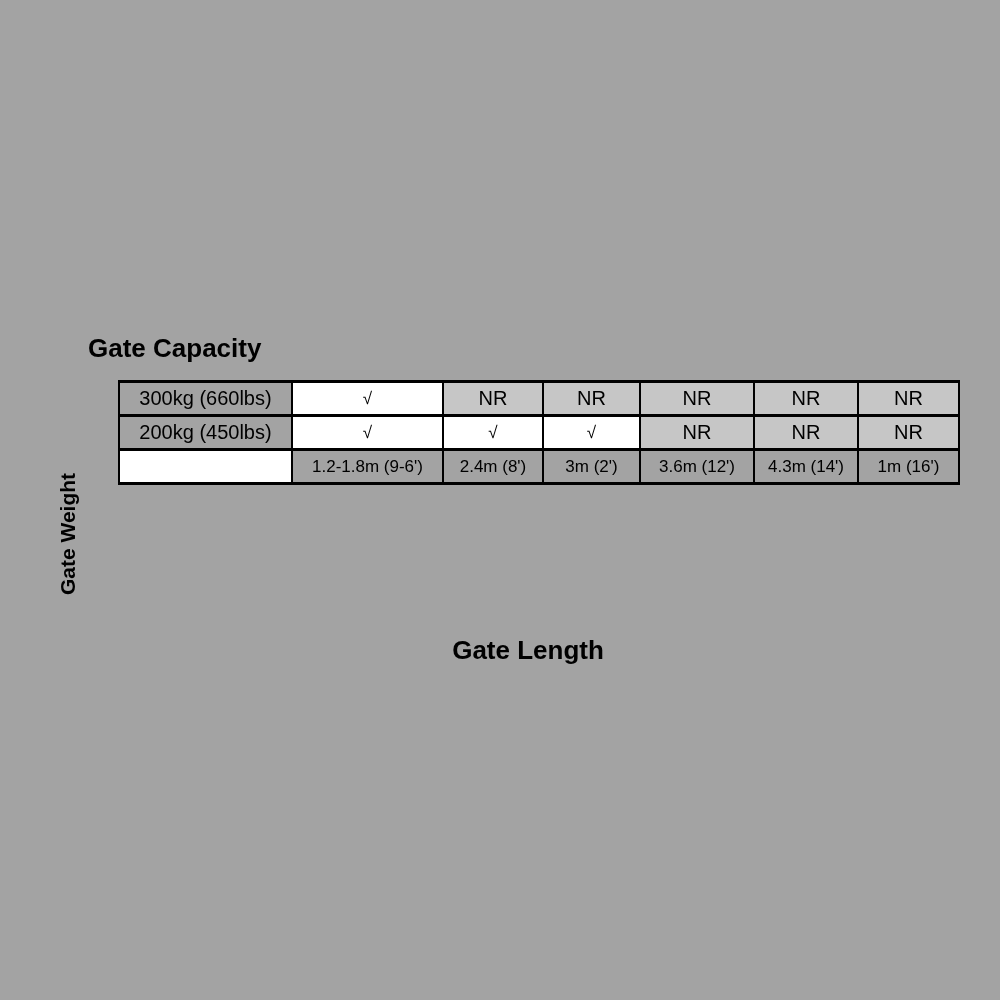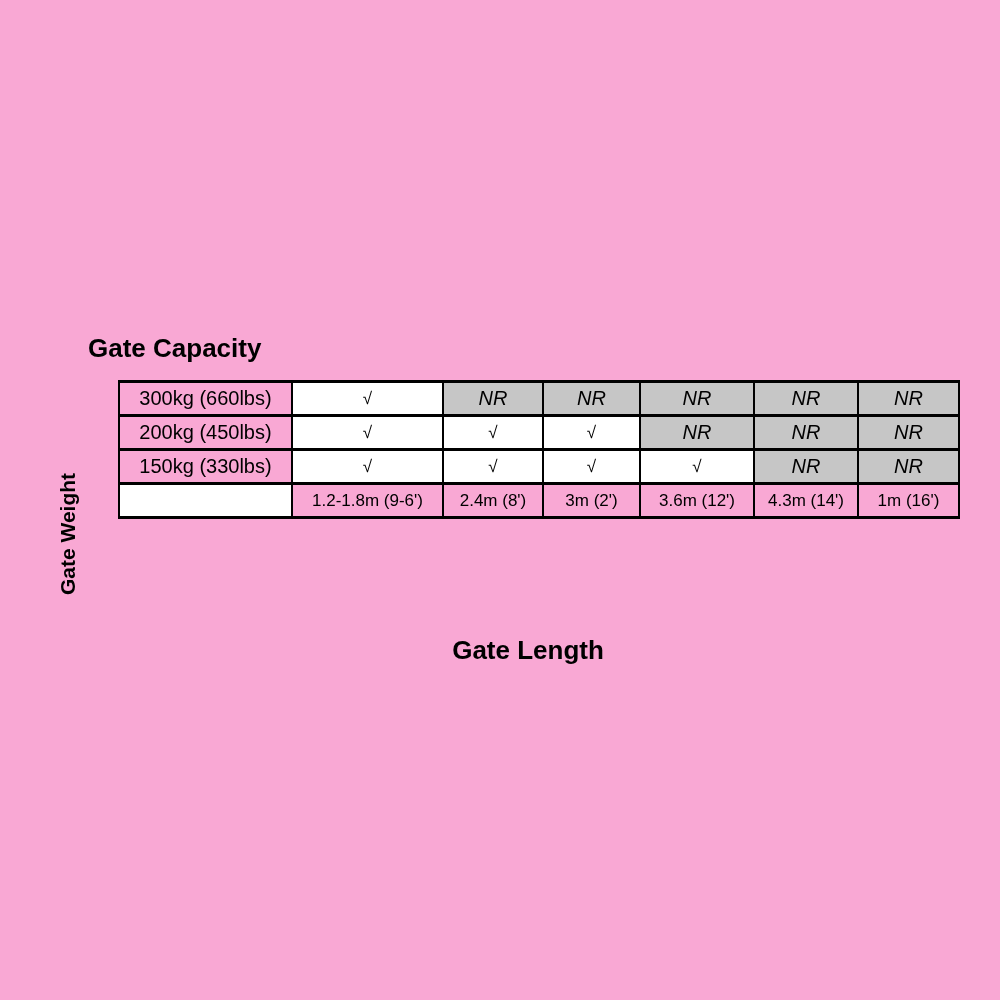--- a/index.html
+++ b/index.html
@@ -6,21 +6,21 @@
     margin: 0;
     padding: 0;
     background: #ffffff;
     font-family: "Liberation Sans", sans-serif;
     color: #000000;
   }
   .canvas {
     position: relative;
     width: 1000px;
     height: 1000px;
-    background: #f9a8d4;
+    background: #a3a3a3;
     overflow: hidden;
   }
   .fig-title {
     position: absolute;
     left: 88px;
     top: 333px;
     font-size: 26px;
     font-weight: bold;
     white-space: nowrap;
   }
@@ -38,21 +38,21 @@
     border-width: 3px 2px;
     height: 31px;
     text-align: center;
     vertical-align: middle;
     padding: 0;
     overflow: hidden;
     white-space: nowrap;
   }
   td.rowlabel { font-size: 20px; }
   td.check    { font-size: 17px; background: #ffffff; }
-  td.nr       { font-size: 20px; background: var(--nr-bg, #c6c6c6); font-style: italic; }
+  td.nr       { font-size: 20px; background: var(--nr-bg, #c6c6c6); }
   td.len      { font-size: 17px; }
   td.corner   { background: #ffffff; }
   .ylabel {
     position: absolute;
     left: 68px;
     top: 534px;
     transform: translate(-50%, -50%) rotate(-90deg);
     font-size: 21px;
     font-weight: bold;
     white-space: nowrap;
@@ -99,29 +99,20 @@
         <tr>
           <td class="rowlabel">200kg (450lbs)</td>
           <td class="check">√</td>
           <td class="check">√</td>
           <td class="check">√</td>
           <td class="nr">NR</td>
           <td class="nr">NR</td>
           <td class="nr">NR</td>
         </tr>
         <tr>
-          <td class="rowlabel">150kg (330lbs)</td>
-          <td class="check">√</td>
-          <td class="check">√</td>
-          <td class="check">√</td>
-          <td class="check">√</td>
-          <td class="nr">NR</td>
-          <td class="nr">NR</td>
-        </tr>
-        <tr>
           <td class="corner"></td>
           <td class="len">1.2-1.8m (9-6')</td>
           <td class="len">2.4m (8')</td>
           <td class="len">3m (2')</td>
           <td class="len">3.6m (12')</td>
           <td class="len">4.3m (14')</td>
           <td class="len">1m (16')</td>
         </tr>
       </tbody>
   </table>

